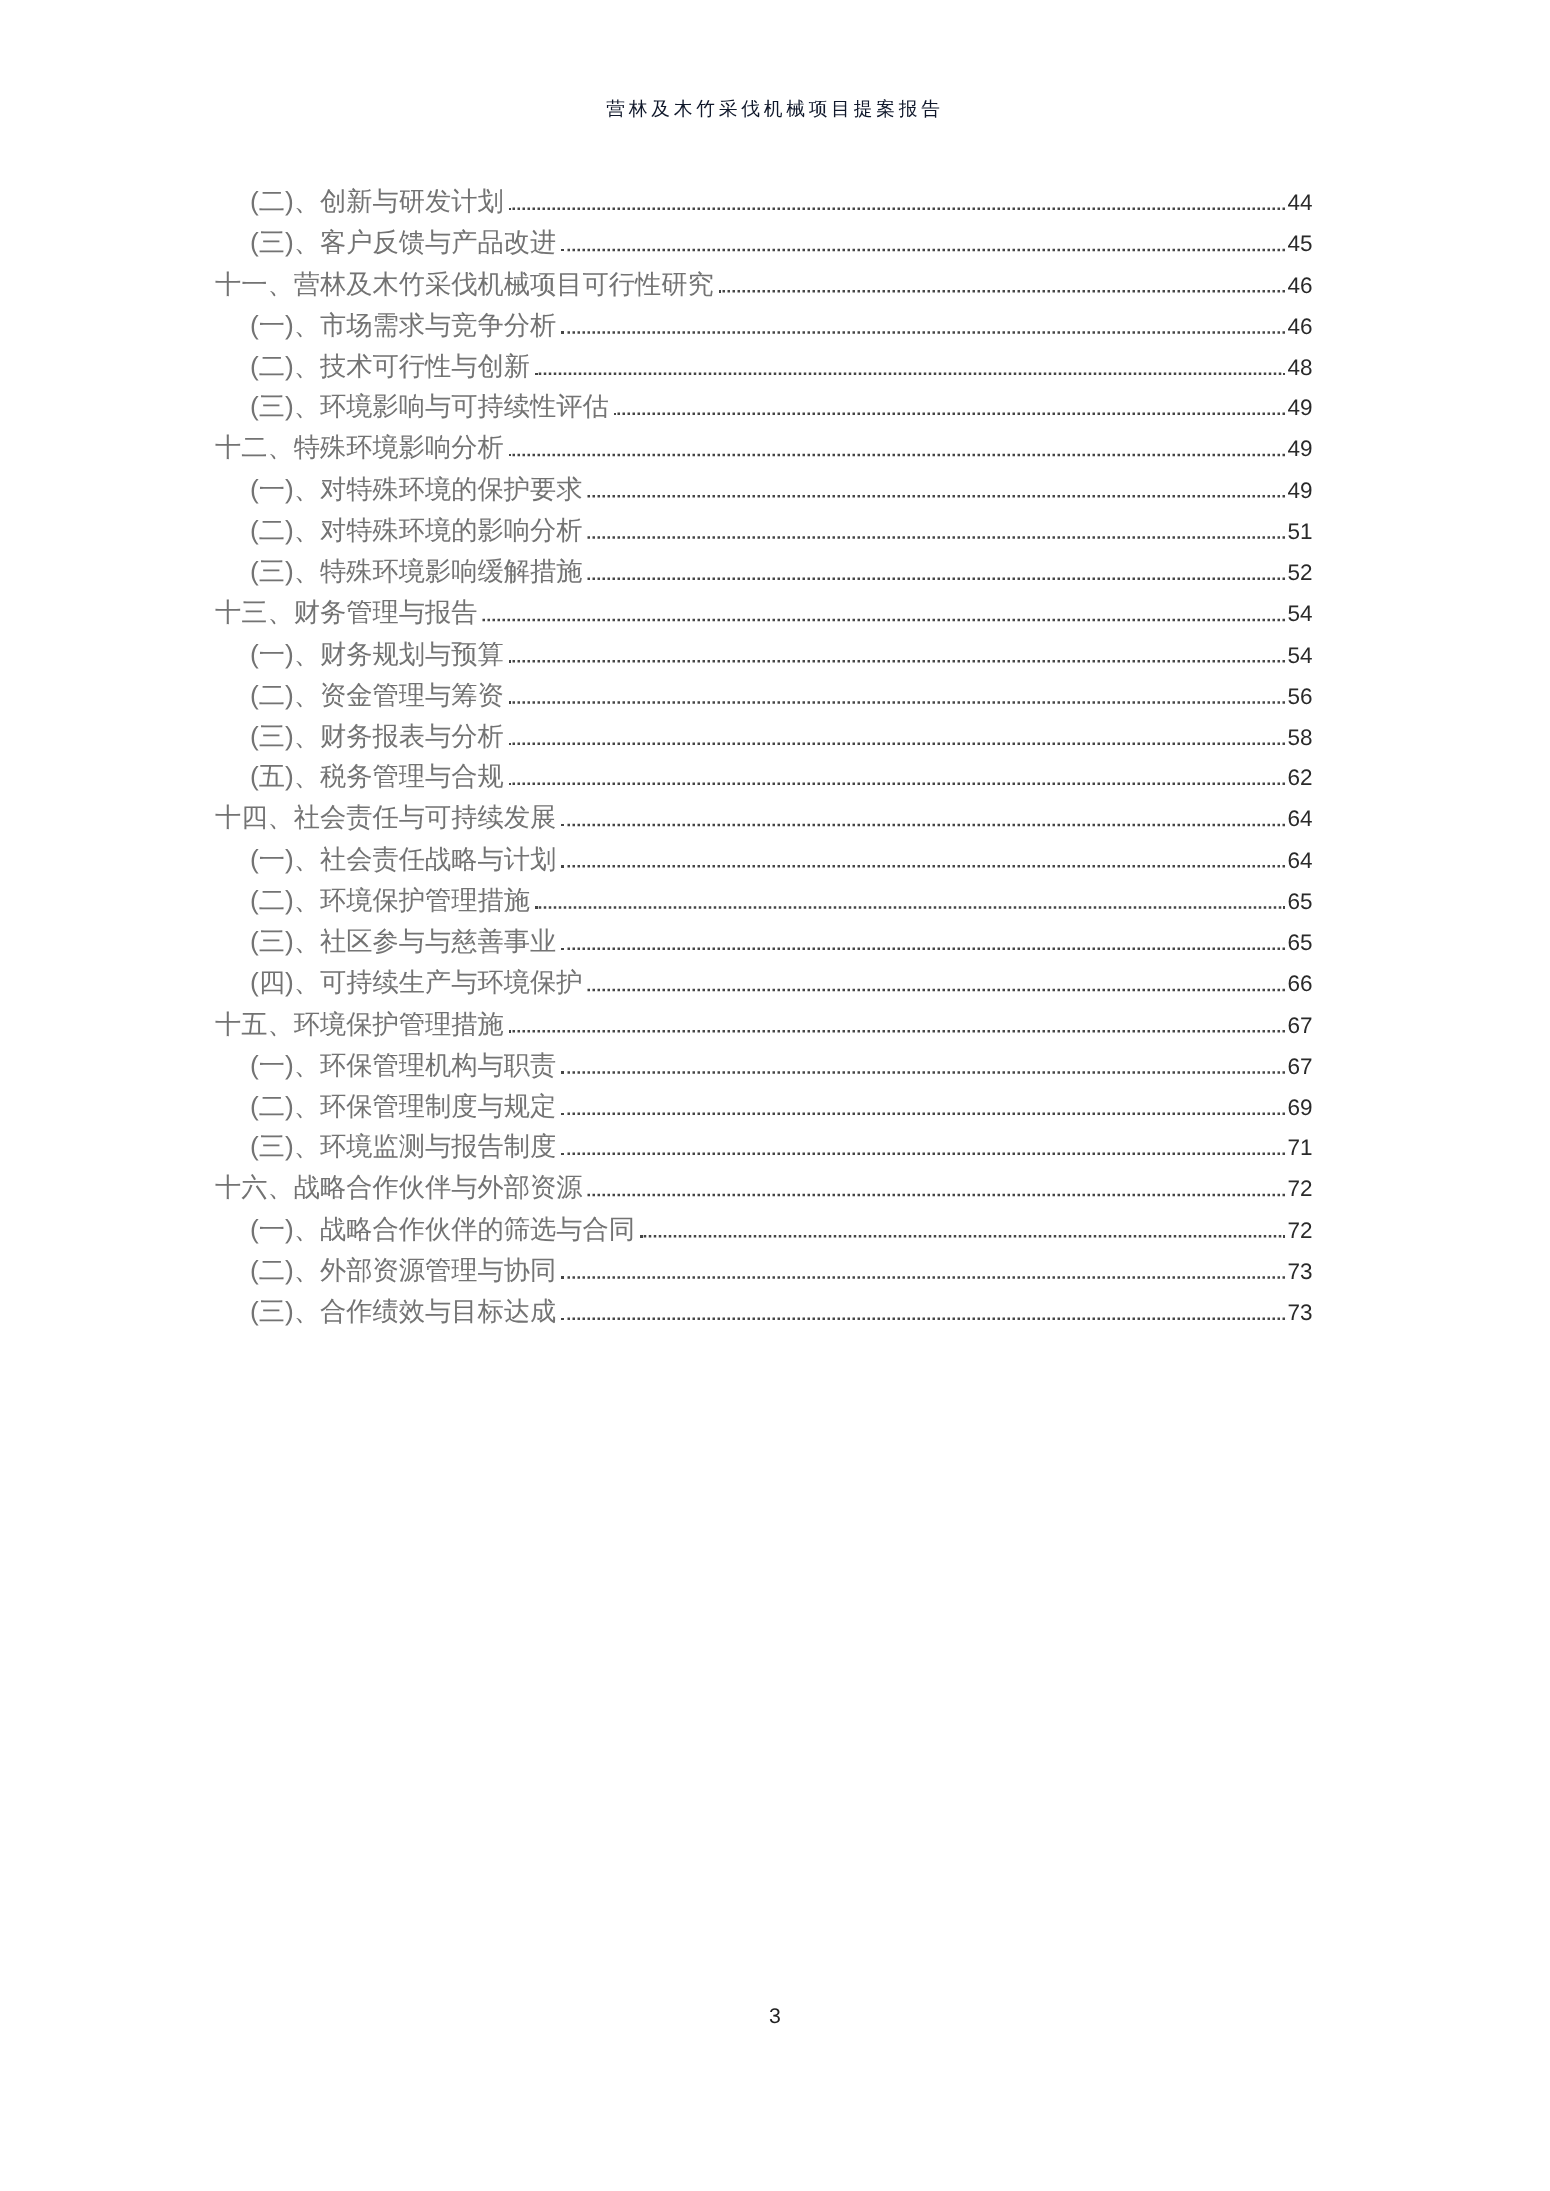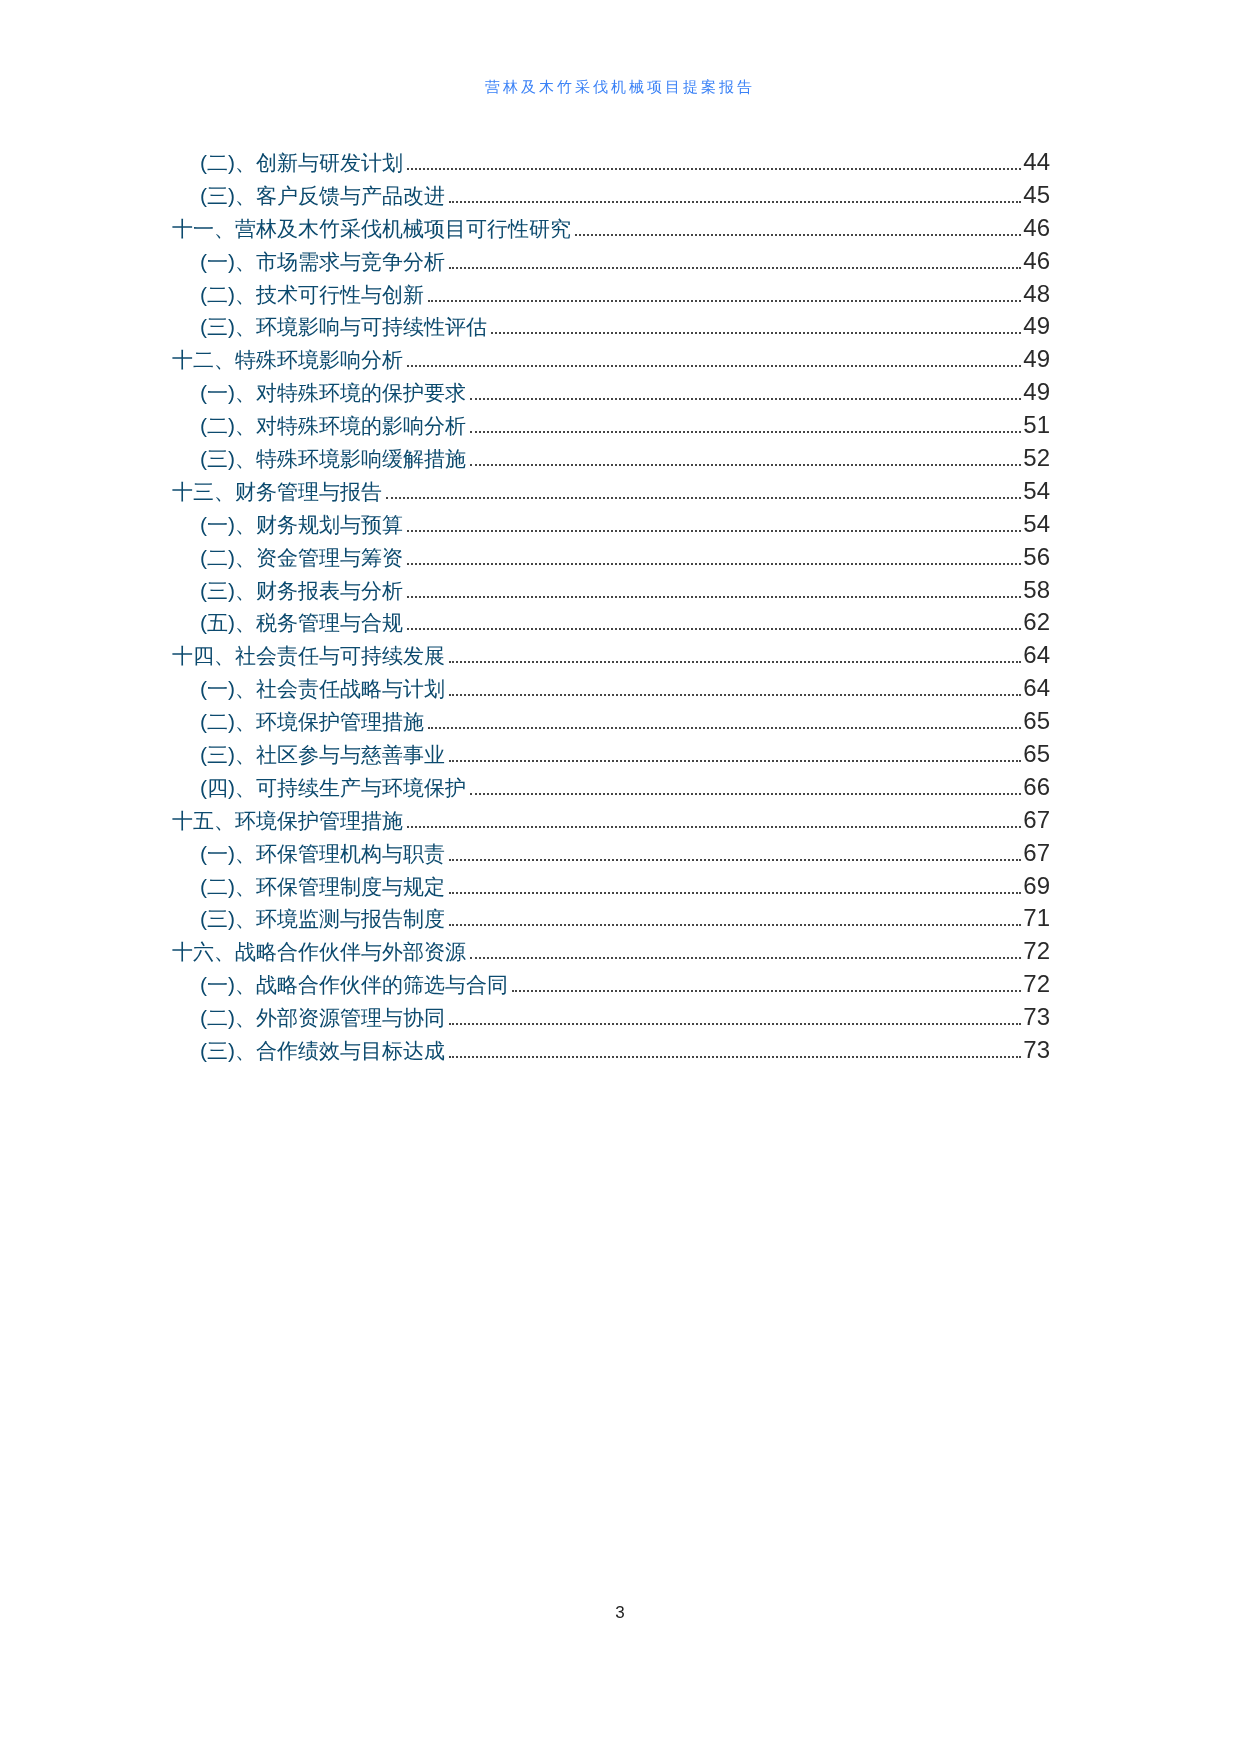--- a/index.html
+++ b/index.html
@@ -9,51 +9,51 @@
     font-family: "Liberation Sans", "DejaVu Sans", sans-serif;
     color: #1a1a1a;
     overflow: hidden;
   }
   .doc-header {
     position: absolute;
     top: 78px; left: 0; right: 0;
     text-align: center;
     font-size: 15px;
     letter-spacing: 3px;
-    color: #3b82f6;
+    color: #0f172a;
   }
   .toc {
     position: absolute;
     top: 146px;
     left: 172px;
     right: 190px;
   }
   .toc-row {
     display: flex;
     align-items: baseline;
     height: 32.9px;
     line-height: 32.9px;
     font-size: 21px;
     white-space: nowrap;
   }
   .toc-row.level-2 { padding-left: 28px; }
   .toc-label {
     flex: 0 0 auto;
-    color: #0c4a6e;
+    color: #737373;
   }
   .toc-leader {
     flex: 1 1 auto;
     min-width: 12px;
     border-bottom: 2px dotted #454545;
     margin-left: 4px;
     margin-right: 2px;
   }
   .toc-page {
     flex: 0 0 auto;
-    font-size: 24px;
+    font-size: 18px;
     color: #2a2a2a;
   }
   .doc-footer {
     position: absolute;
     top: 1603px; left: 0; right: 0;
     text-align: center;
     font-size: 17px;
     color: #222222;
   }
 </style>

